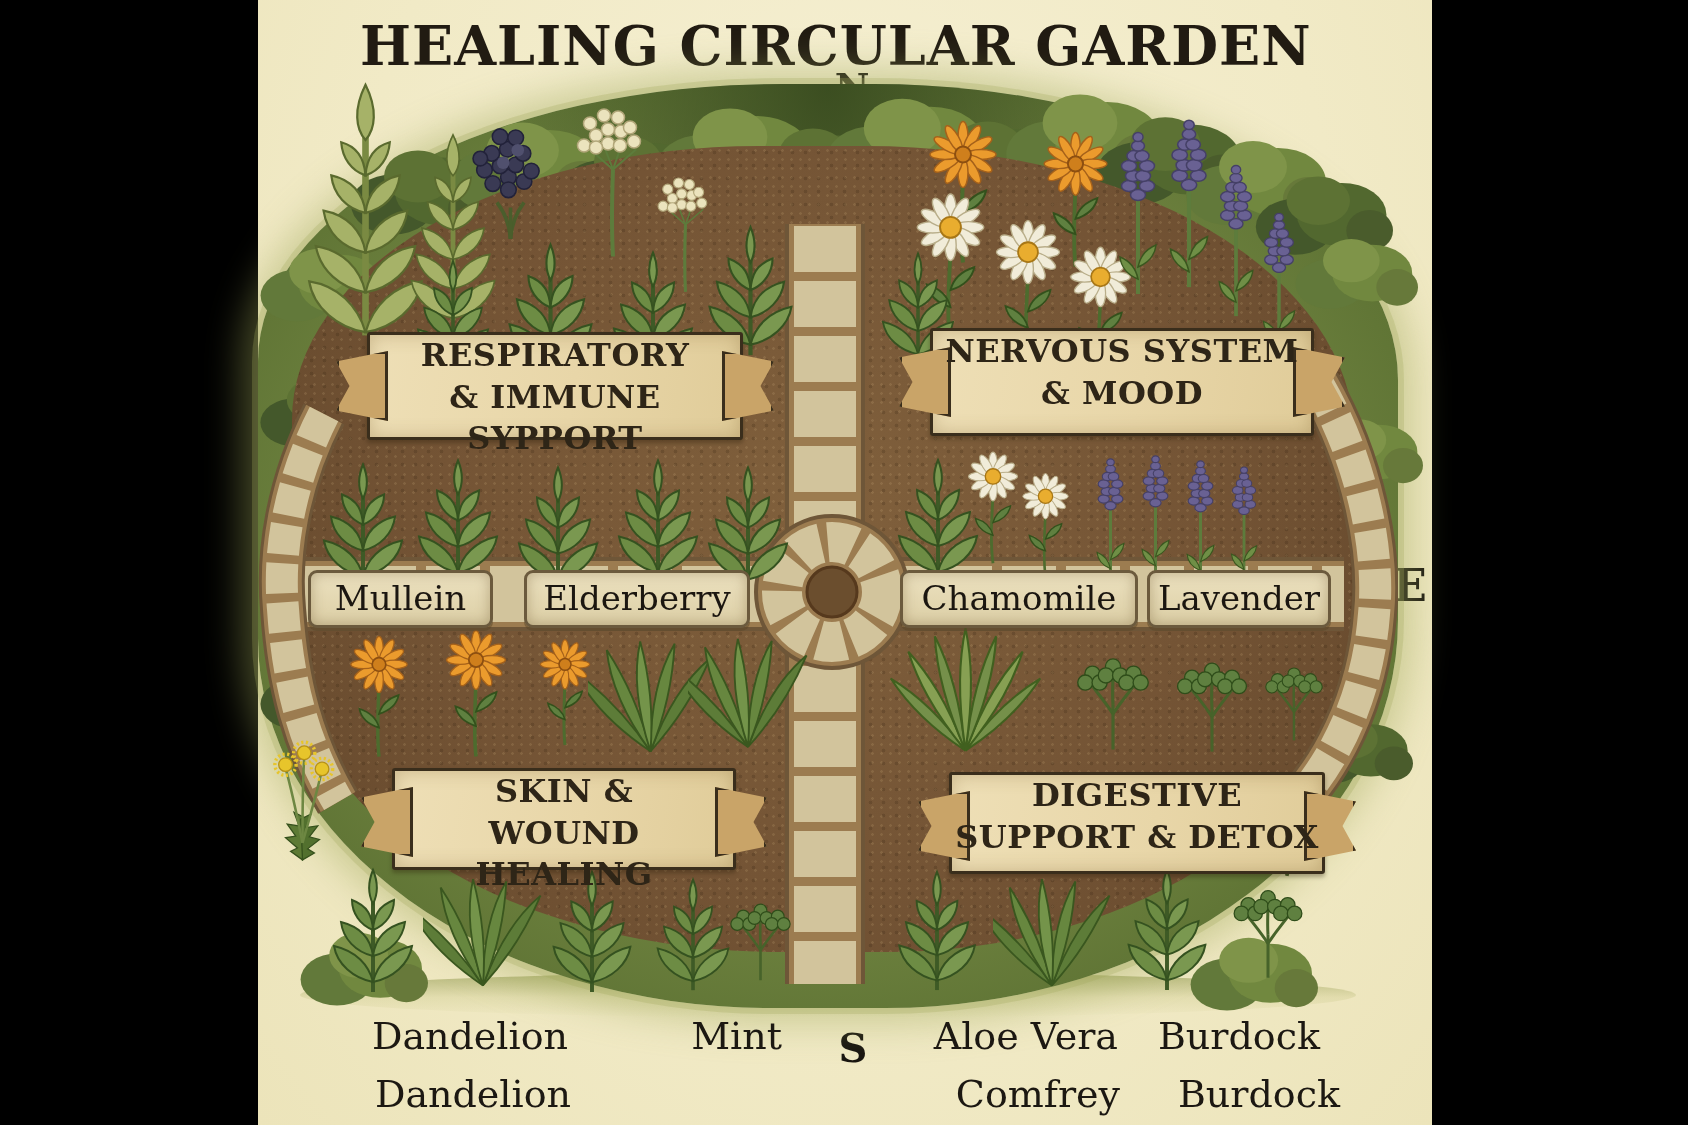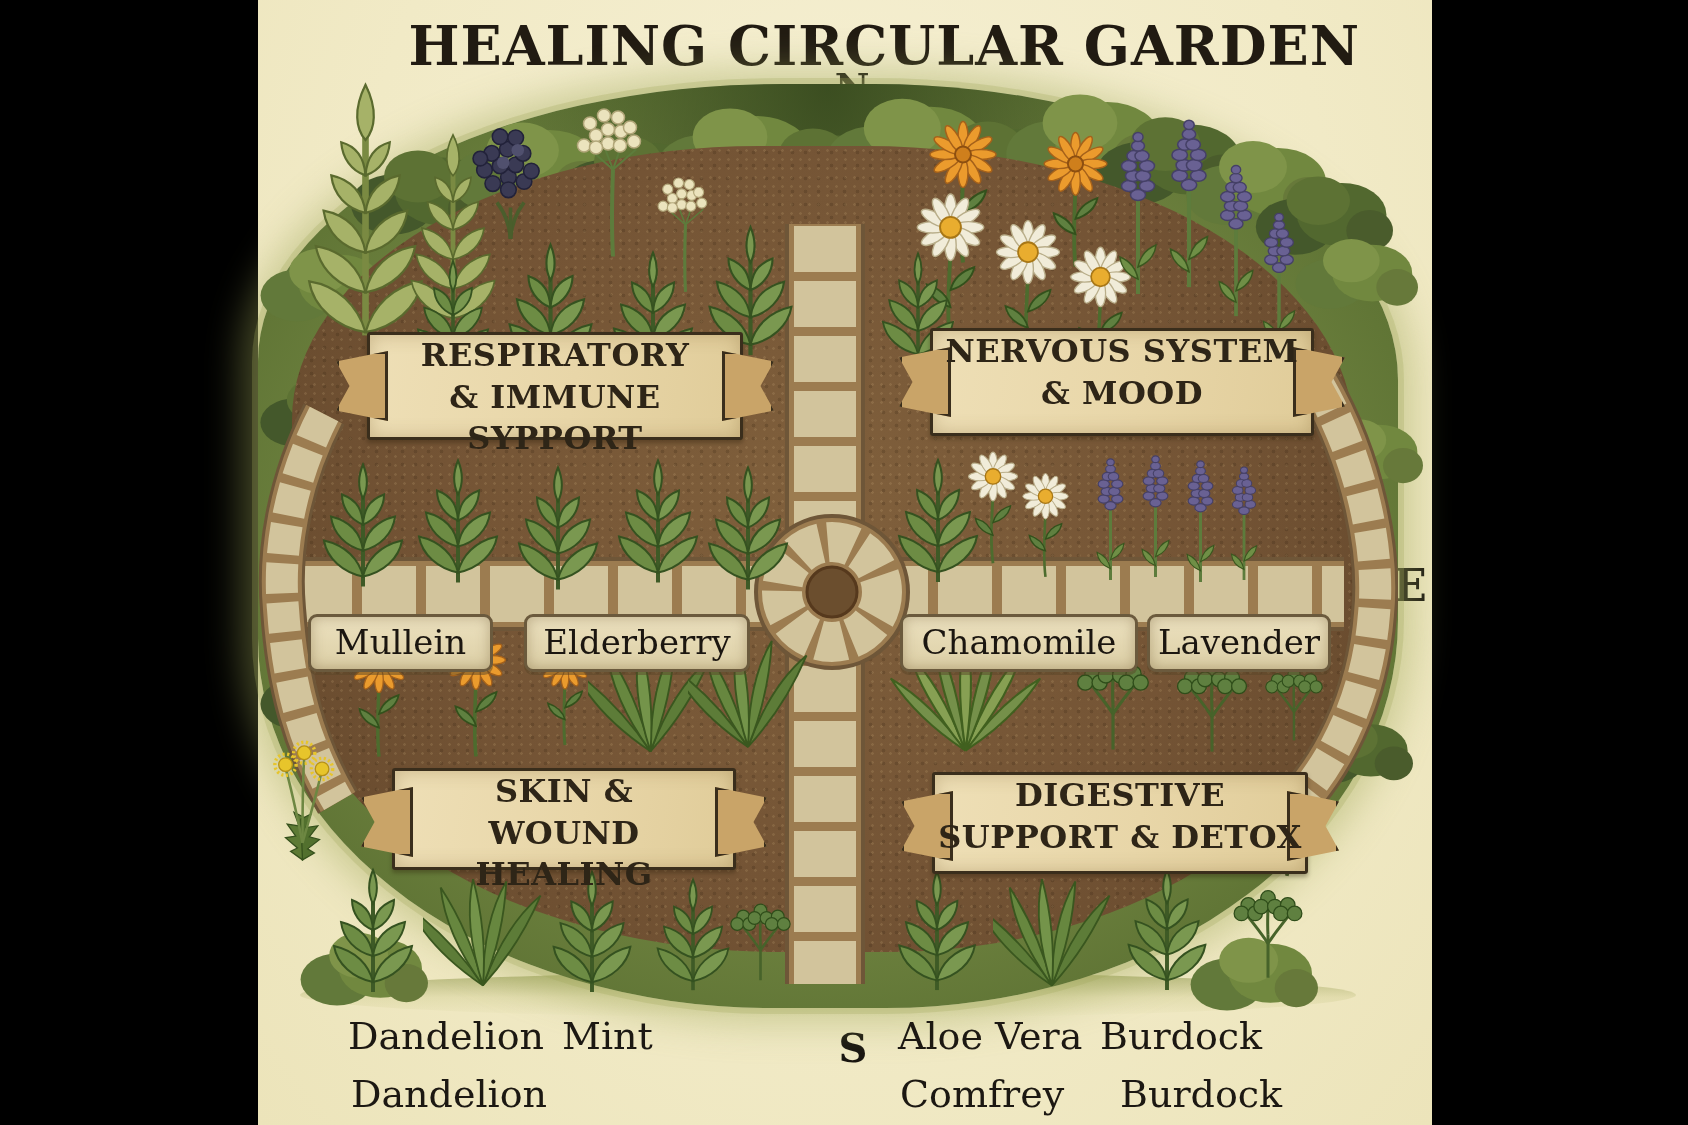--- a/index.html
+++ b/index.html
@@ -1,20 +1,20 @@
 <!DOCTYPE html>
 <html><head>
 <meta charset="utf-8">
 <style>
   html,body{margin:0;padding:0;background:#000;}
   .stage{position:relative;width:1688px;height:1125px;background:#000;overflow:hidden;
          font-family:"DejaVu Serif","Liberation Serif",serif;}
   .panel{position:absolute;left:258px;top:0;width:1174px;height:1125px;
          background:radial-gradient(ellipse at 50% 30%, #f6f0d4 0%, #f1eac6 60%, #ece4ba 100%);}
-  .title{position:absolute;left:360px;top:14px;width:1000px;text-align:right;
+  .title{position:absolute;left:360px;top:14px;width:1000px;text-align:left;
          font-size:54px;font-weight:700;letter-spacing:1px;color:#211b12;}
   .compass{position:absolute;font-weight:700;color:#181510;text-align:center;}
   .compass.n{left:830px;top:64px;width:44px;font-size:38px;}
   .compass.e{left:1386px;top:560px;width:48px;font-size:44px;}
   .compass.s{left:831px;top:1024px;width:44px;font-size:40px;}
   .garden{position:absolute;left:258px;top:84px;width:1140px;height:924px;
           border-radius:46% 46% 45% 45% / 30% 32% 42% 40%;
           background:radial-gradient(ellipse at 49% 48%, #79893f 0%, #6f8340 55%, #5d7233 80%, #55682f 100%);
           box-shadow:0 0 0 6px rgba(160,168,92,.28), 0 0 36px 16px rgba(160,168,92,.45);}
   .garden::before{content:"";position:absolute;inset:0;border-radius:inherit;z-index:1;
@@ -26,31 +26,31 @@
                          radial-gradient(circle at 50% 45%, #80603c 0%, #745435 55%, #63472b 100%);
         background-size:13px 13px, 9px 9px, 100% 100%;}
   .grass-fringe{position:absolute;left:300px;top:972px;width:1056px;height:46px;border-radius:50%;
         background:linear-gradient(180deg, rgba(128,138,58,.55), rgba(190,190,120,.25) 55%, rgba(190,190,120,0));}
   .bush{position:absolute;z-index:1;}
   .hardscape{position:absolute;inset:0;z-index:2;}
   .pl{position:absolute;z-index:3;}
   .plaque{position:absolute;z-index:4;height:52px;line-height:50px;text-align:center;
           font-size:34px;color:#1b1610;border:3px solid #6b5a3d;border-radius:9px;
           background:linear-gradient(180deg,#ece1bf,#dccfa6);
-          box-shadow:inset 0 0 14px rgba(110,88,48,.4), 0 3px 0 rgba(90,70,40,.5);top:486px;margin-top:44px;}
+          box-shadow:inset 0 0 14px rgba(110,88,48,.4), 0 3px 0 rgba(90,70,40,.5);top:486px;}
   .banner{position:absolute;z-index:5;border:3px solid #3a2e1c;border-radius:3px;
           background:linear-gradient(100deg,#eedfb6 0%,#e8d6a8 55%,#e0cc99 100%);
           box-shadow:inset 0 0 18px rgba(120,90,40,.3), 0 3px 4px rgba(40,30,10,.35);
           text-align:center;color:#2e2517;font-weight:700;font-size:32px;line-height:1.3;
           display:flex;flex-direction:column;justify-content:flex-start;letter-spacing:.5px;}
   .banner::before,.banner::after{content:"";position:absolute;top:16px;width:46px;height:64px;
           background:#c9a468;border:3px solid #3a2e1c;z-index:-1;}
   .banner::before{left:-34px;clip-path:polygon(100% 0,0 15%,26% 50%,0 85%,100% 100%);}
   .banner::after{right:-34px;clip-path:polygon(0 0,100% 15%,74% 50%,100% 85%,0 100%);}
-  .plant-label{position:absolute;width:220px;text-align:left;font-size:38px;color:#1c1812;}
+  .plant-label{position:absolute;width:220px;text-align:right;font-size:38px;color:#1c1812;}
 </style>
 </head>
 <body>
 
 <svg width="0" height="0" style="position:absolute" aria-hidden="true">
 <defs>
   <symbol id="p-bush" viewBox="0 0 150 100">
     <ellipse cx="45" cy="68" rx="42" ry="30" fill="#62793a"></ellipse>
         <ellipse cx="95" cy="55" rx="48" ry="34" fill="#71883f"></ellipse>
     <ellipse cx="125" cy="72" rx="25" ry="22" fill="#67793a"></ellipse>
@@ -570,21 +570,21 @@
       <span>&amp; IMMUNE SYPPORT</span>
     </div>
     <div class="banner" style="left:672px;top:244px;width:378px;height:102px">
       <span>NERVOUS SYSTEM</span>
       <span>&amp; MOOD</span>
     </div>
     <div class="banner" style="left:134px;top:684px;width:338px;height:96px">
       <span>SKIN &amp;</span>
       <span>WOUND HEALING</span>
     </div>
-    <div class="banner" style="left:674px;top:688px;width:370px;height:96px">
+    <div class="banner" style="left:691px;top:688px;width:370px;height:96px">
       <span>DIGESTIVE</span>
       <span>SUPPORT &amp; DETOX</span>
     </div>
   </div>
 
   <div class="plant-label" style="left:348px;top:1014px">Dandelion</div>
   <div class="plant-label" style="left:562px;top:1014px">Mint</div>
   <div class="plant-label" style="left:898px;top:1014px">Aloe Vera</div>
   <div class="plant-label" style="left:1100px;top:1014px">Burdock</div>
   <div class="plant-label" style="left:351px;top:1072px">Dandelion</div>

